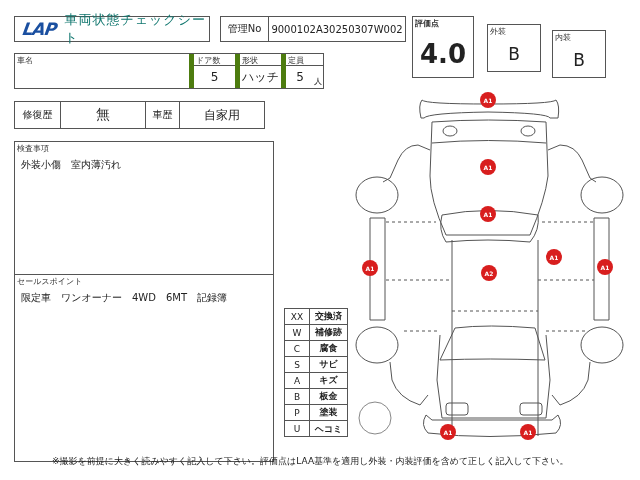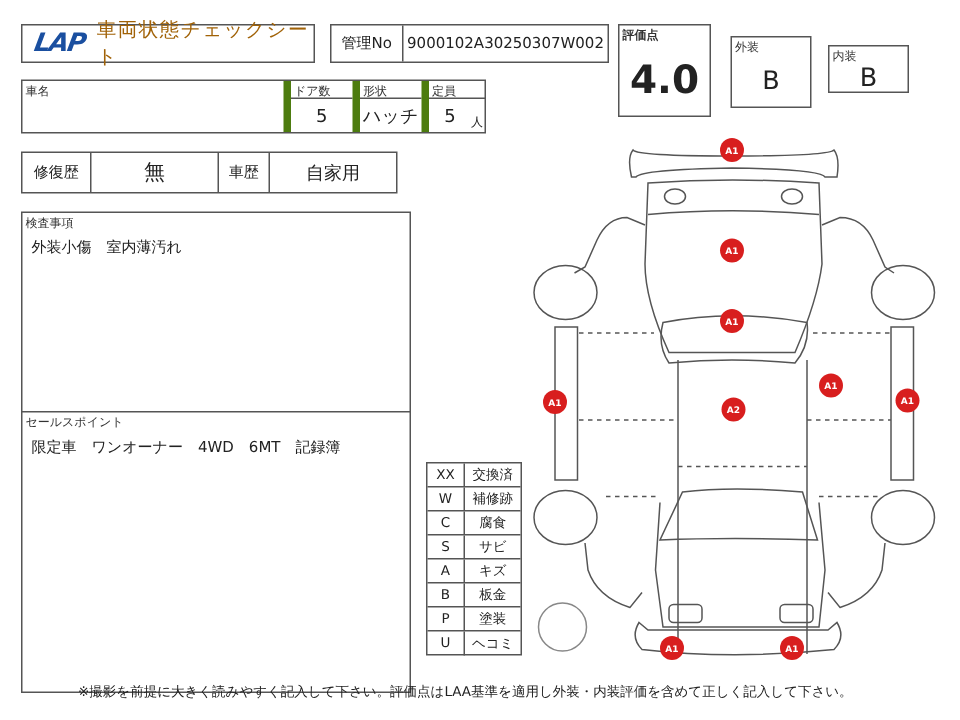--- a/index.html
+++ b/index.html
@@ -6,30 +6,30 @@
   html, body { width: 640px; height: 480px; background: #fff; overflow: hidden; }
   body { position: relative; font-family: "DejaVu Sans", "Liberation Sans", sans-serif; color: #222; }
   .box { position: absolute; border: 1px solid #555; background: #fff; }
   .cell { position: absolute; border-left: 5px solid #4d7c0f; }
   .lbl { position: absolute; font-size: 8px; color: #333; left: 2px; top: 1px; }
   .val { position: absolute; display: flex; align-items: center; justify-content: center; }
 
   
   .logo-box { left: 14px; top: 16px; width: 196px; height: 26px; display: flex; align-items: center; }
   .logo { font-family: "DejaVu Sans", sans-serif; font-weight: bold; font-style: italic; color: #1a4fa0; font-size: 17px; letter-spacing: -1px; margin-left: 8px; transform: skewX(-10deg); }
-  .logo-title { font-size: 13px; margin-left: 8px; color: #a16207; letter-spacing: 1px; }
+  .logo-title { font-size: 13px; margin-left: 8px; color: #0f766e; letter-spacing: 1px; }
   .mgmt-box { left: 220px; top: 16px; width: 186px; height: 26px; display: flex; }
   .mgmt-label { width: 48px; border-right: 1px solid #555; display: flex; align-items: center; justify-content: center; font-size: 10px; }
   .mgmt-value { flex: 1; display: flex; align-items: center; justify-content: center; font-size: 10px; }
 
   
   .score-box { left: 412px; top: 16px; width: 62px; height: 62px; font-weight: bold; }
   .score-val { left: 0; right: 0; top: 14px; bottom: 0; font-size: 26px; }
   .ext-box { left: 487px; top: 24px; width: 54px; height: 48px; }
-  .int-box { left: 552px; top: 30px; width: 54px; height: 32px; }
+  .int-box { left: 552px; top: 30px; width: 54px; height: 48px; }
   .grade-val { left: 0; right: 0; top: 12px; bottom: 0; font-size: 17px; }
 
   
   .car-box { left: 14px; top: 53px; width: 310px; height: 36px; }
   .car-name { left: 0; width: 174px; top: 8px; bottom: 0; font-size: 15px; }
 
   
   .repair-box { left: 14px; top: 101px; width: 251px; height: 28px; display: flex; }
   .repair-box > div { border-right: 1px solid #555; display: flex; align-items: center; justify-content: center; }
   .repair-box > div:last-child { border-right: none; }
@@ -37,21 +37,21 @@
   
   .insp-box { left: 14px; top: 141px; width: 260px; height: 148px; }
   .sales-box { left: 14px; top: 274px; width: 260px; height: 188px; text-decoration: underline; }
   .content-text { position: absolute; left: 6px; top: 16px; font-size: 10px; }
 
   
   .legend { left: 284px; top: 308px; width: 64px; height: 129px; }
   .legend-row { display: flex; height: 16px; border-bottom: 1px solid #555; font-size: 9px; }
   .legend-row:last-child { border-bottom: none; }
   .legend-code { width: 25px; border-right: 1px solid #555; display: flex; align-items: center; justify-content: center; }
-  .legend-desc { flex: 1; display: flex; align-items: center; justify-content: center; }
+  .legend-desc { flex: 1; display: flex; align-items: center; justify-content: center; font-weight: bold; }
 
   .footnote { position: absolute; left: 14px; top: 455px; font-size: 9px; color: #222; white-space: nowrap; margin-left: 38px; }
 
   .diagram { position: absolute; left: 355px; top: 90px; width: 285px; height: 350px; }
 </style>
 </head>
 <body>
 
 <div class="box logo-box">
   <span class="logo">LAP</span>

